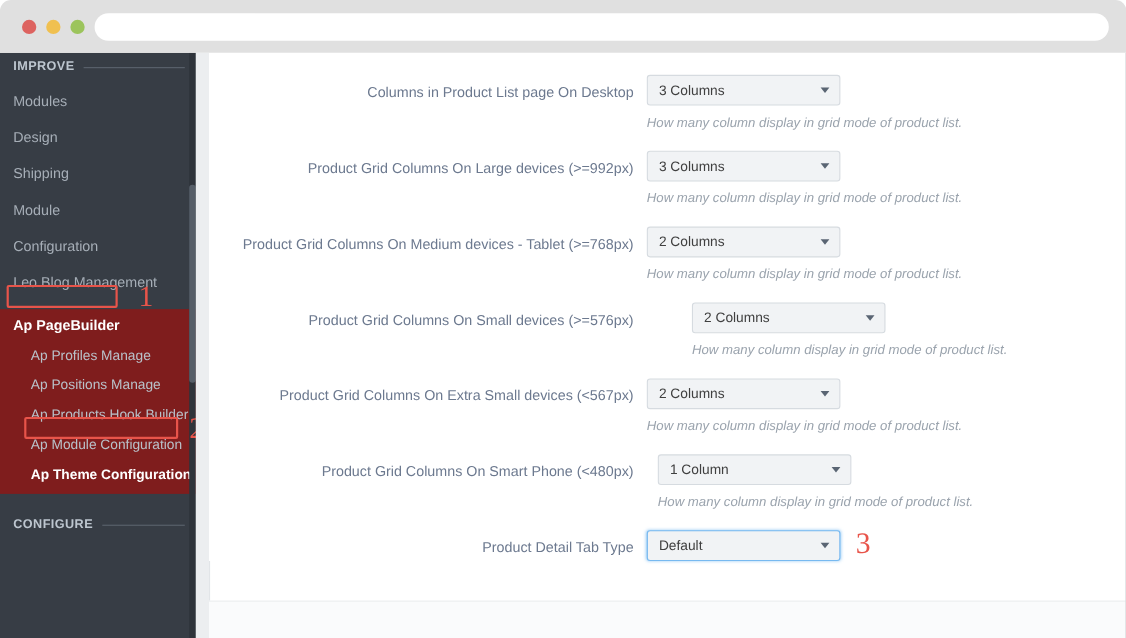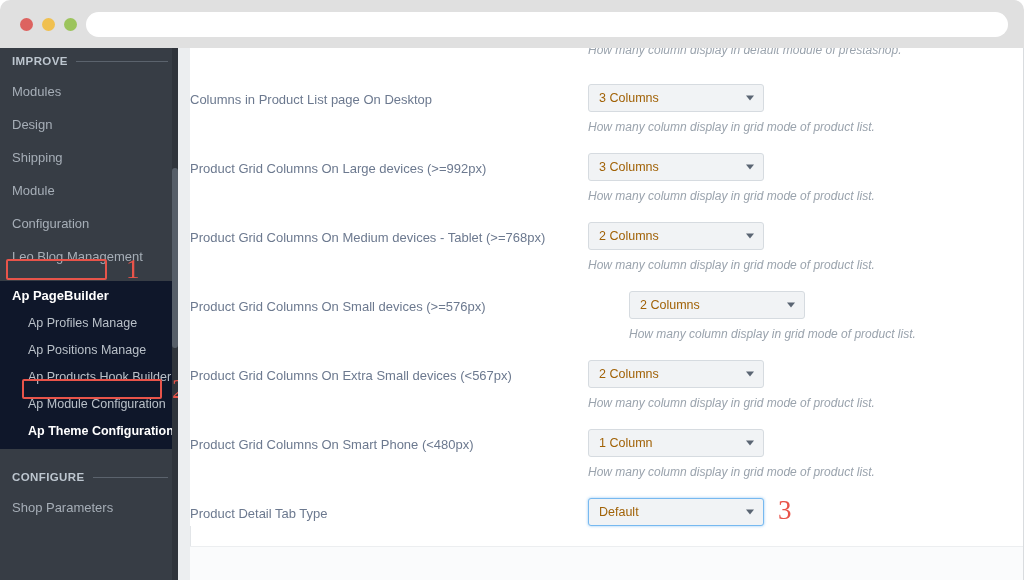--- a/index.html
+++ b/index.html
@@ -101,21 +101,21 @@
     font-size: 13px;
     line-height: 18px;
     text-decoration: none;
     cursor: pointer;
     white-space: nowrap;
   }
   .nav-link.pad-top-lg { padding-top: 9px; }
 
   
   .nav-block-active {
-    background: #0f172a;
+    background: #7f1d1d;
     padding-bottom: 4px;
   }
   .nav-block-active .nav-parent {
     position: relative;
     color: #ffffff;
     font-size: 13px;
     font-weight: bold;
     padding: 7px 12px 7px 12px;
     white-space: nowrap;
   }
@@ -192,39 +192,40 @@
   }
 
   .row {
     position: relative;
     display: flex;
     align-items: flex-start;
     margin-bottom: 0;
   }
   .row-label {
     width: 398px;
+    text-align: right;
     padding-right: 12px;
     padding-top: 7px;
     color: #6c798f;
     font-size: 13px;
     line-height: 18px;
   }
   .row-field { width: 360px; }
 
   .select-box {
     position: relative;
     width: 176px;
     height: 28px;
     background: #f1f3f5;
     border: 1px solid #d6dbe0;
     border-radius: 3px;
     display: flex;
     align-items: center;
     padding: 0 10px;
-    color: #a16207;
+    color: #404040;
     font-size: 12.5px;
     cursor: pointer;
   }
   .select-box.focused {
     border-color: #77b9f0;
     box-shadow: 0 0 3px rgba(110,180,240,0.75);
   }
   .caret {
     position: absolute;
     right: 9px; top: 50%;
@@ -330,23 +331,20 @@
           <span>Ap Theme Configuration</span>
         </a>
       </div>
 
       <div class="nav-title" style="margin-top:15px;">
         <span>CONFIGURE</span>
         <span class="rule"></span>
       </div>
 
       <a class="nav-link pad-top-lg">
-        <span>Shop Parameters</span>
-      </a>
-      <a class="nav-link pad-top-lg">
         
       </a>
 
       <div class="sb-scrollbar">
         <div class="sb-thumb"></div>
       </div>
     </nav>
 
     <div class="redbox" style="left:6px; top:211px; width:101px; height:21px;"></div>
     <div class="marker" style="left:126px; top:208px;">1</div>
@@ -354,26 +352,20 @@
     <div class="redbox" style="left:22px; top:331px; width:140px; height:20px;"></div>
     <div class="marker" style="left:172px; top:328px;">2</div>
 
     <div class="gutter"></div>
 
     <main class="content">
       <div class="content-left-border"></div>
 
       <div class="form-panel" style="padding-top:0;">
 
-        <div class="row" style="height:16px;">
-          <div class="row-label" style="padding-top:0;"></div>
-          <div class="row-field">
-            <div class="help-text partial" style="position:relative; top:-6px;">How many column display in default module of prestashop.</div>
-          </div>
-        </div>
 
         <div class="row" style="margin-top:20px;">
           <div class="row-label">Columns in Product List page On Desktop</div>
           <div class="row-field">
             <div class="select-box">
               <span>3 Columns</span>
               <span class="caret"></span>
             </div>
             <div class="help-text">How many column display in grid mode of product list.</div>
           </div>
@@ -416,21 +408,21 @@
           <div class="row-label">Product Grid Columns On Extra Small devices (&lt;567px)</div>
           <div class="row-field">
             <div class="select-box">
               <span>2 Columns</span>
               <span class="caret"></span>
             </div>
             <div class="help-text">How many column display in grid mode of product list.</div>
           </div>
         </div>
 
-        <div class="row" style="margin-top:18px;">
+        <div class="row" style="margin-top:18px;gap:10px;">
           <div class="row-label">Product Grid Columns On Smart Phone (&lt;480px)</div>
           <div class="row-field">
             <div class="select-box">
               <span>1 Column</span>
               <span class="caret"></span>
             </div>
             <div class="help-text">How many column display in grid mode of product list.</div>
           </div>
         </div>
 

